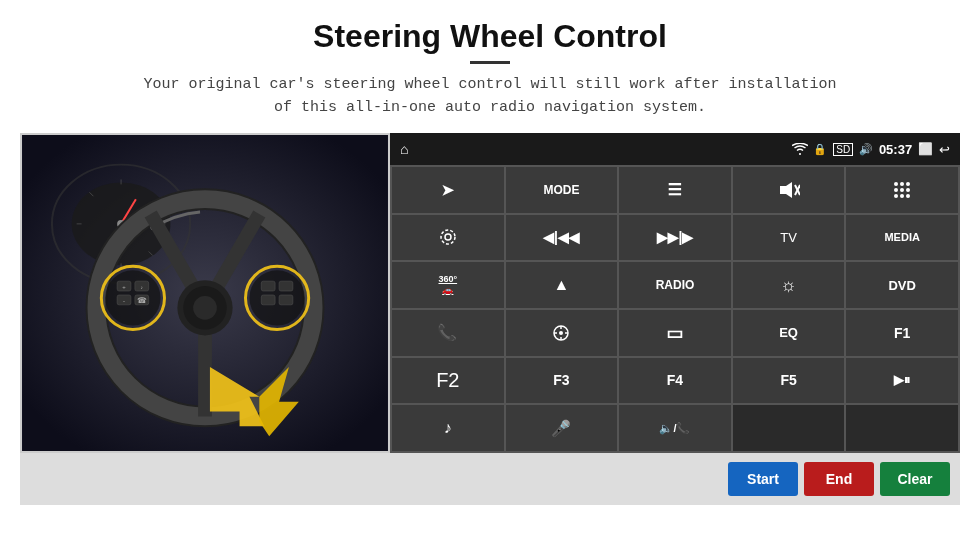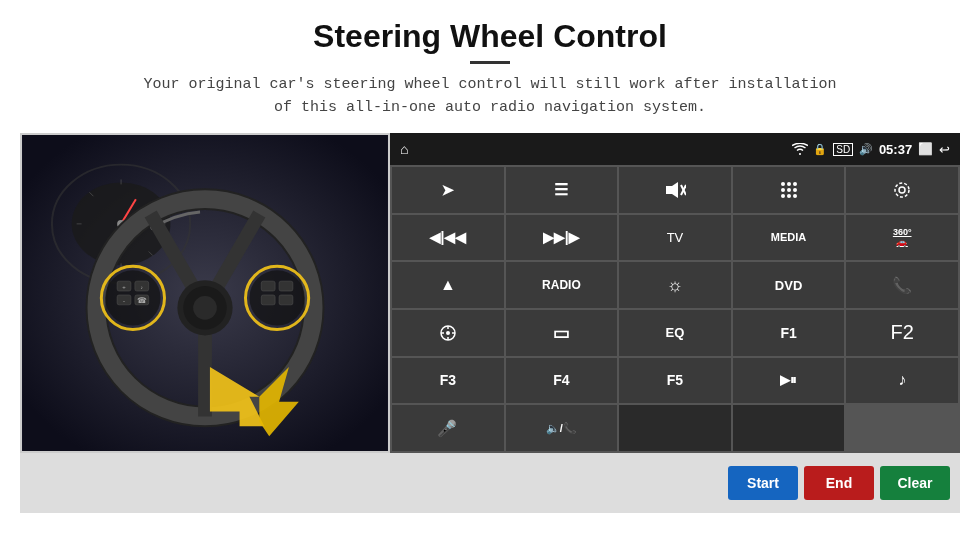--- a/index.html
+++ b/index.html
@@ -123,21 +123,21 @@
       justify-content: center;
       font-size: 11px;
       font-weight: bold;
       cursor: pointer;
       user-select: none;
       position: relative;
     }
 
     
     .action-bar {
-      height: 60px;
+      height: 52px;
       background: #ddd;
       display: flex;
       align-items: center;
       justify-content: flex-end;
       padding: 0 10px;
       gap: 6px;
     }
 
     .action-btn {
       height: 34px;
@@ -265,20 +265,21 @@
           <span style="font-size:11px;">🔊</span>
           <span style="font-weight:bold; font-size:13px;">05:37</span>
           <span style="font-size:12px;">⬜</span>
           <span style="font-size:13px;">↩</span>
         </div>
       </div>
 
       <div class="btn-grid">
 
         <button class="ctrl-btn" style="font-size:15px;">➤</button>
+        <button class="ctrl-btn" style="font-size:12px;">MODE</button>
         <button class="ctrl-btn" style="font-size:16px;">☰</button>
         <button class="ctrl-btn">
           <svg width="22" height="18" viewBox="0 0 22 18">
             <polygon points="2,5 8,5 14,1 14,17 8,13 2,13" fill="#fff"></polygon>
             <line x1="17" y1="4" x2="22" y2="14" stroke="#fff" stroke-width="2"></line>
             <line x1="22" y1="4" x2="17" y2="14" stroke="#fff" stroke-width="2"></line>
           </svg>
         </button>
         <button class="ctrl-btn">
           <svg width="18" height="18" viewBox="0 0 18 18">

